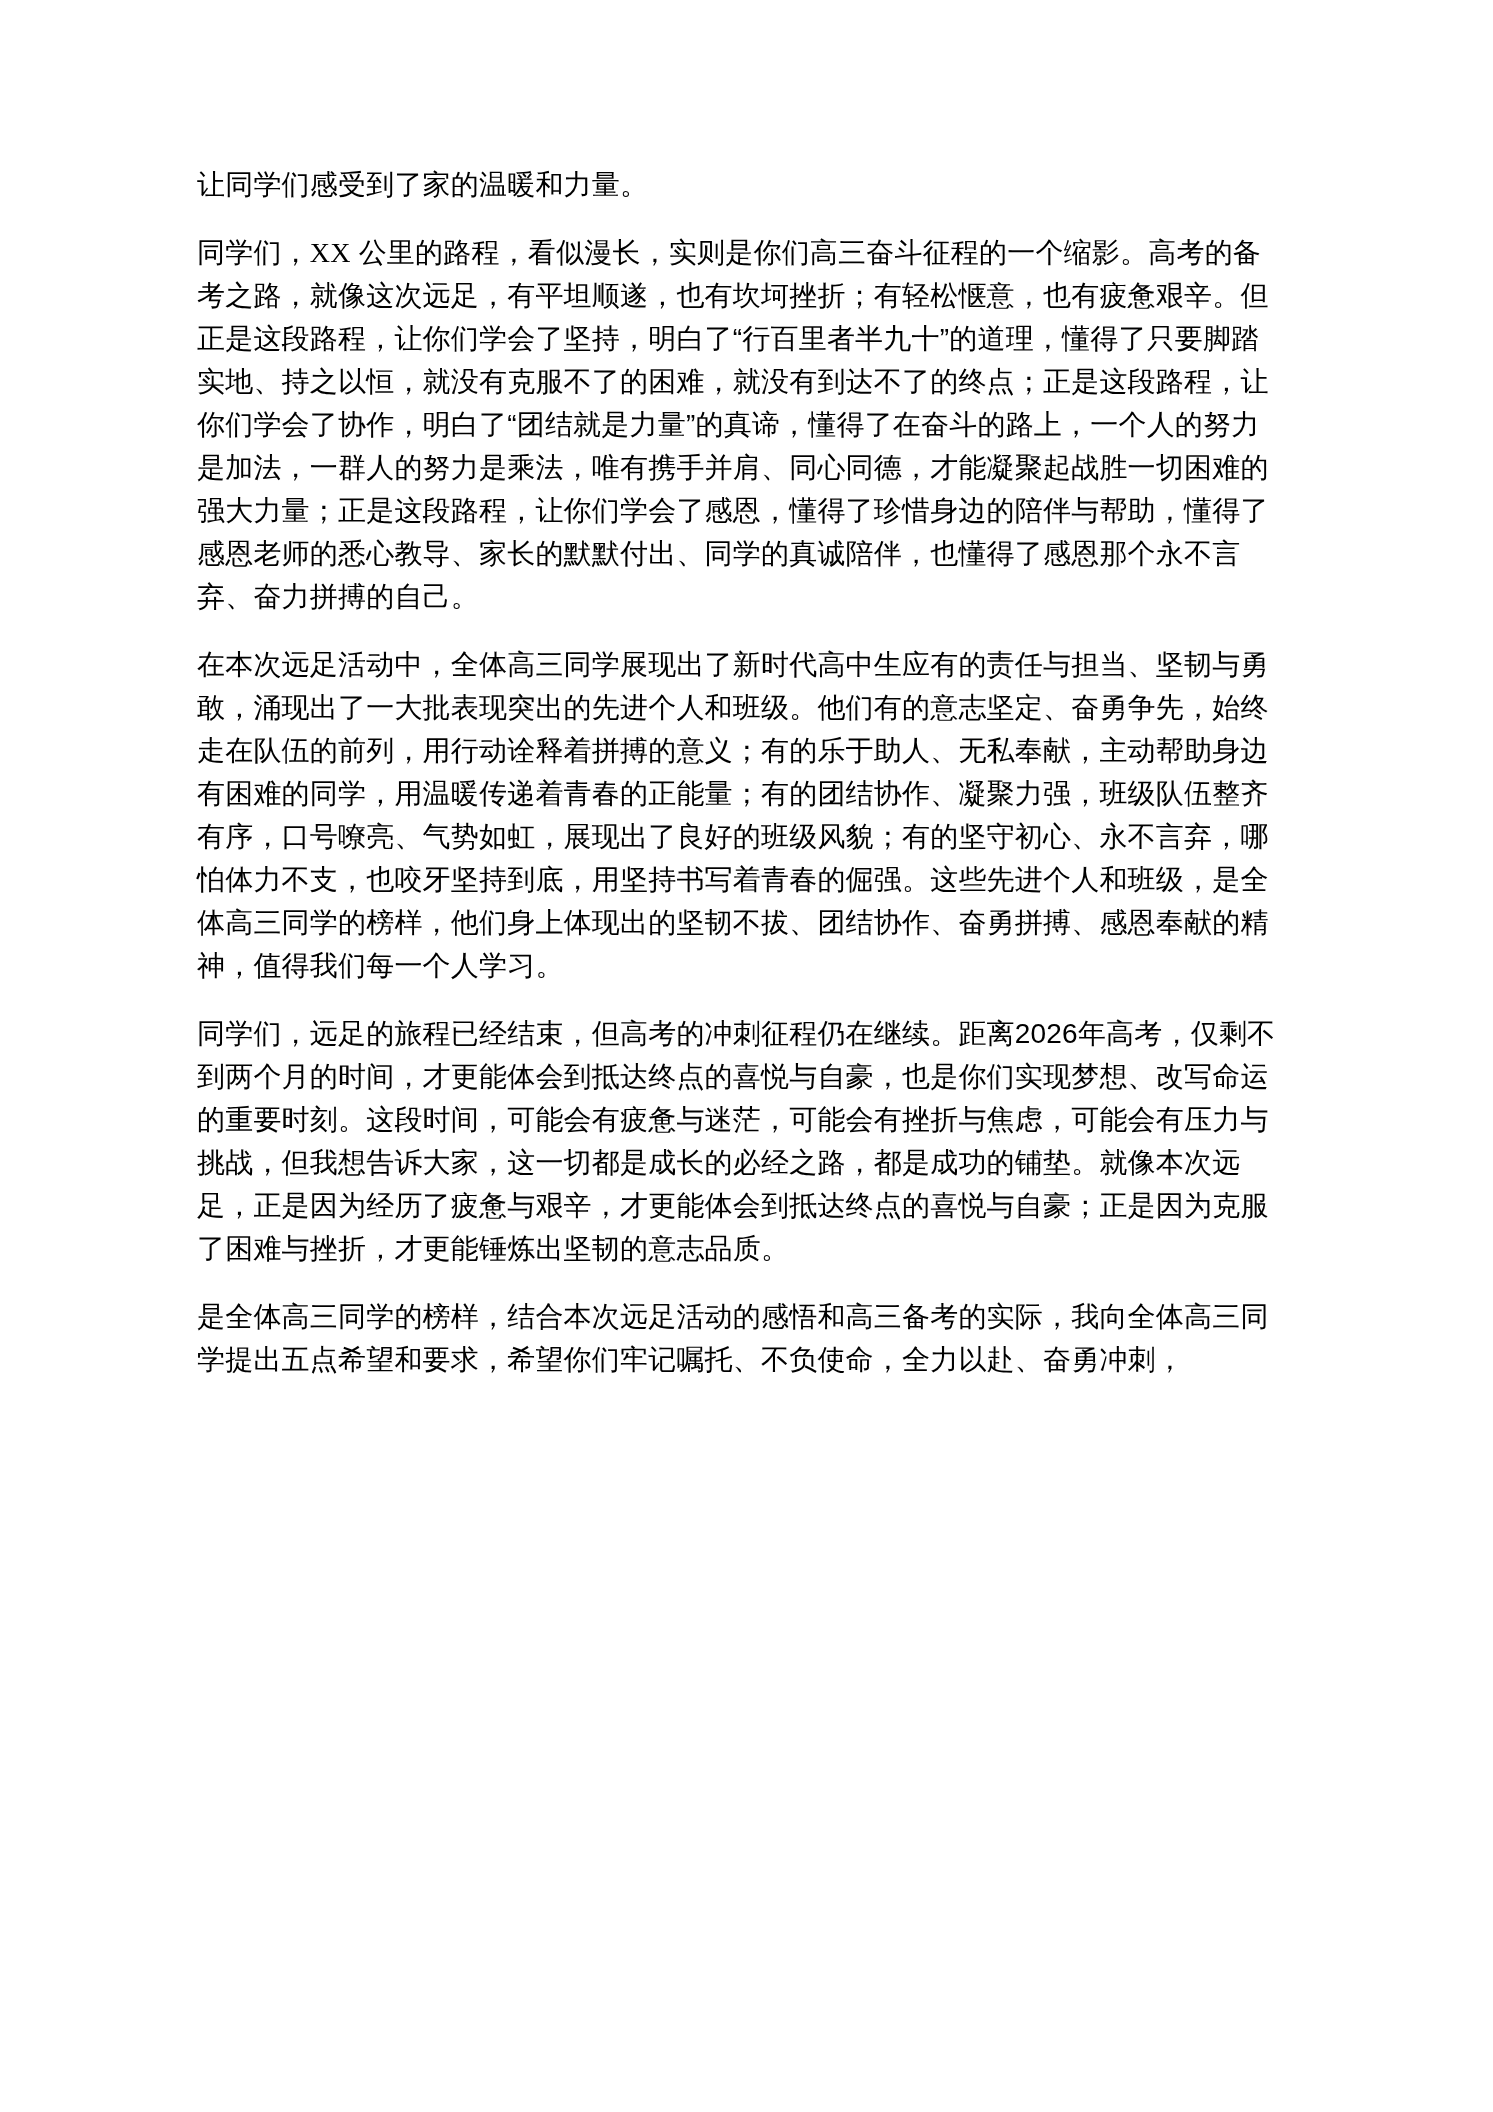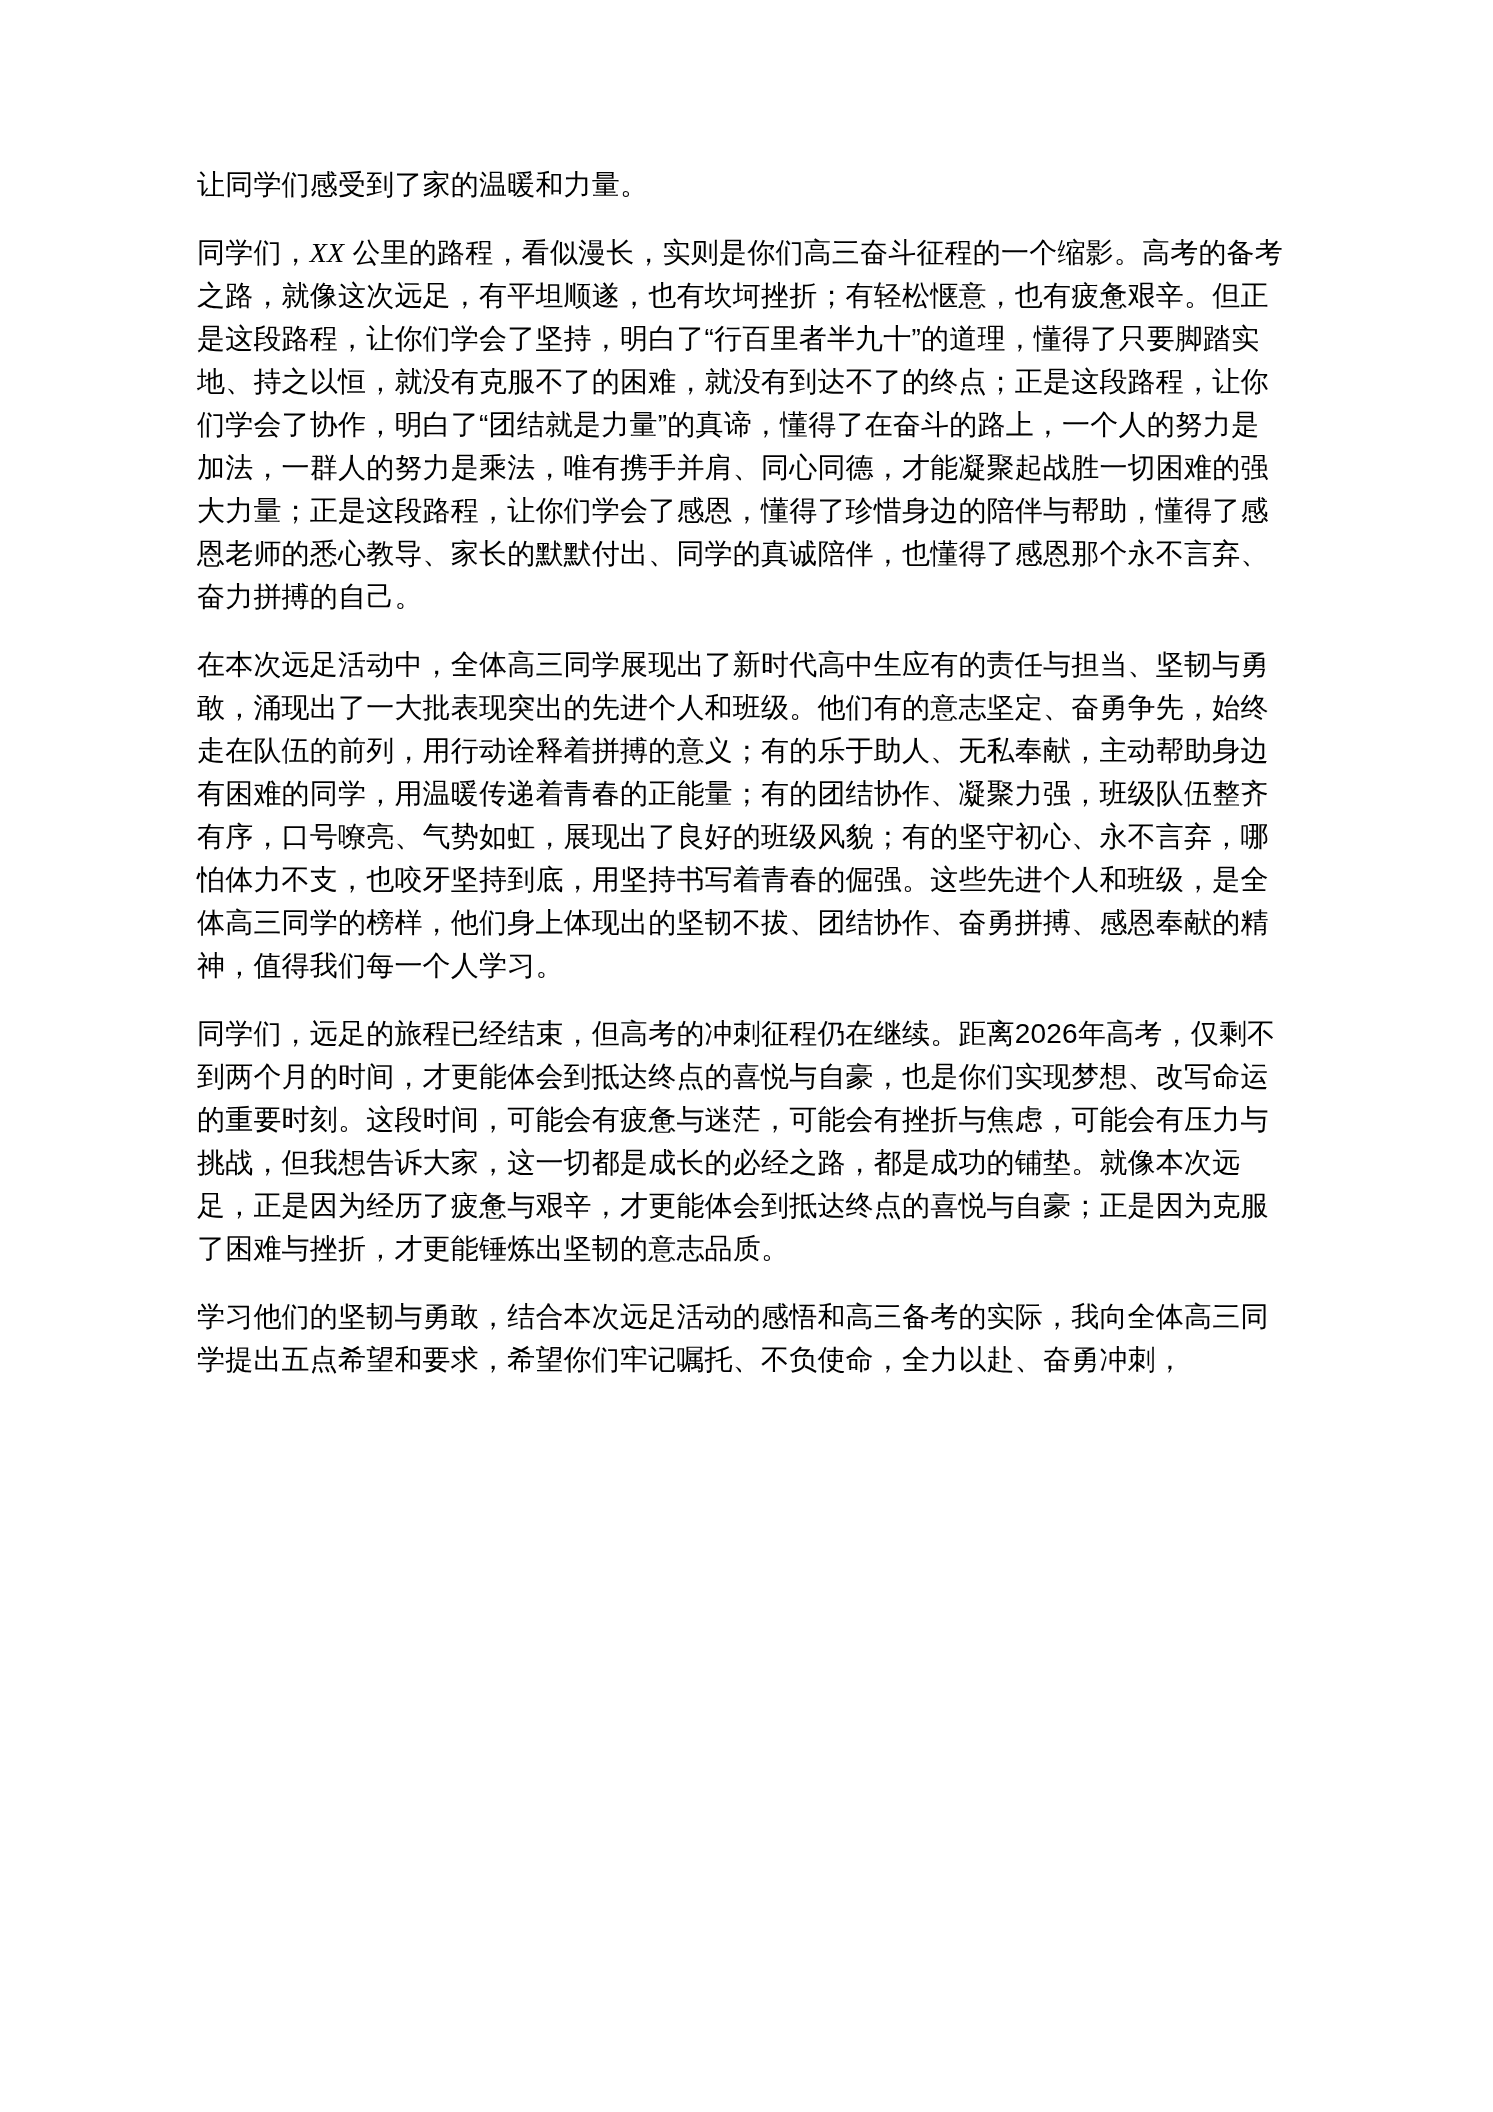--- a/index.html
+++ b/index.html
@@ -37,35 +37,34 @@
   .para {
     margin: 0 0 25px 0;
   }
 
   .para:last-child {
     margin-bottom: 0;
   }
 
   .serif-run {
     font-family: "Liberation Serif", "DejaVu Serif", serif;
-    font-style: italic;
   }
 </style>
 </head>
 <body>
 
 <div class="page">
   <div class="content">
 
     <p class="para">让同学们感受到了家的温暖和力量。</p>
 
     <p class="para"><span>同学们，</span><span class="serif-run">XX</span><span> 公里的路程，看似漫长，实则是你们高三奋斗征程的一个缩影。高考的备考之路，就像这次远足，有平坦顺遂，也有坎坷挫折；有轻松惬意，也有疲惫艰辛。但正是这段路程，让你们学会了坚持，明白了“行百里者半九十”的道理，懂得了只要脚踏实地、持之以恒，就没有克服不了的困难，就没有到达不了的终点；正是这段路程，让你们学会了协作，明白了“团结就是力量”的真谛，懂得了在奋斗的路上，一个人的努力是加法，一群人的努力是乘法，唯有携手并肩、同心同德，才能凝聚起战胜一切困难的强大力量；正是这段路程，让你们学会了感恩，懂得了珍惜身边的陪伴与帮助，懂得了感恩老师的悉心教导、家长的默默付出、同学的真诚陪伴，也懂得了感恩那个永不言弃、奋力拼搏的自己。</span></p>
 
     <p class="para">在本次远足活动中，全体高三同学展现出了新时代高中生应有的责任与担当、坚韧与勇敢，涌现出了一大批表现突出的先进个人和班级。他们有的意志坚定、奋勇争先，始终走在队伍的前列，用行动诠释着拼搏的意义；有的乐于助人、无私奉献，主动帮助身边有困难的同学，用温暖传递着青春的正能量；有的团结协作、凝聚力强，班级队伍整齐有序，口号嘹亮、气势如虹，展现出了良好的班级风貌；有的坚守初心、永不言弃，哪怕体力不支，也咬牙坚持到底，用坚持书写着青春的倔强。这些先进个人和班级，是全体高三同学的榜样，他们身上体现出的坚韧不拔、团结协作、奋勇拼搏、感恩奉献的精神，值得我们每一个人学习。</p>
 
 
     <p class="para">同学们，远足的旅程已经结束，但高考的冲刺征程仍在继续。距离2026年高考，仅剩不到两个月的时间，才更能体会到抵达终点的喜悦与自豪，也是你们实现梦想、改写命运的重要时刻。这段时间，可能会有疲惫与迷茫，可能会有挫折与焦虑，可能会有压力与挑战，但我想告诉大家，这一切都是成长的必经之路，都是成功的铺垫。就像本次远足，正是因为经历了疲惫与艰辛，才更能体会到抵达终点的喜悦与自豪；正是因为克服了困难与挫折，才更能锤炼出坚韧的意志品质。</p>
 
 
-    <p class="para">学习他们的坚韧与勇敢，结合本次远足活动的感悟和高三备考的实际，我向全体高三同学提出五点希望和要求，希望你们牢记嘱托、不负使命，全力以赴、奋勇冲刺，</p>
+    <p class="para">是全体高三同学的榜样，结合本次远足活动的感悟和高三备考的实际，我向全体高三同学提出五点希望和要求，希望你们牢记嘱托、不负使命，全力以赴、奋勇冲刺，</p>
 
   </div>
 </div>
 
 </body></html>

